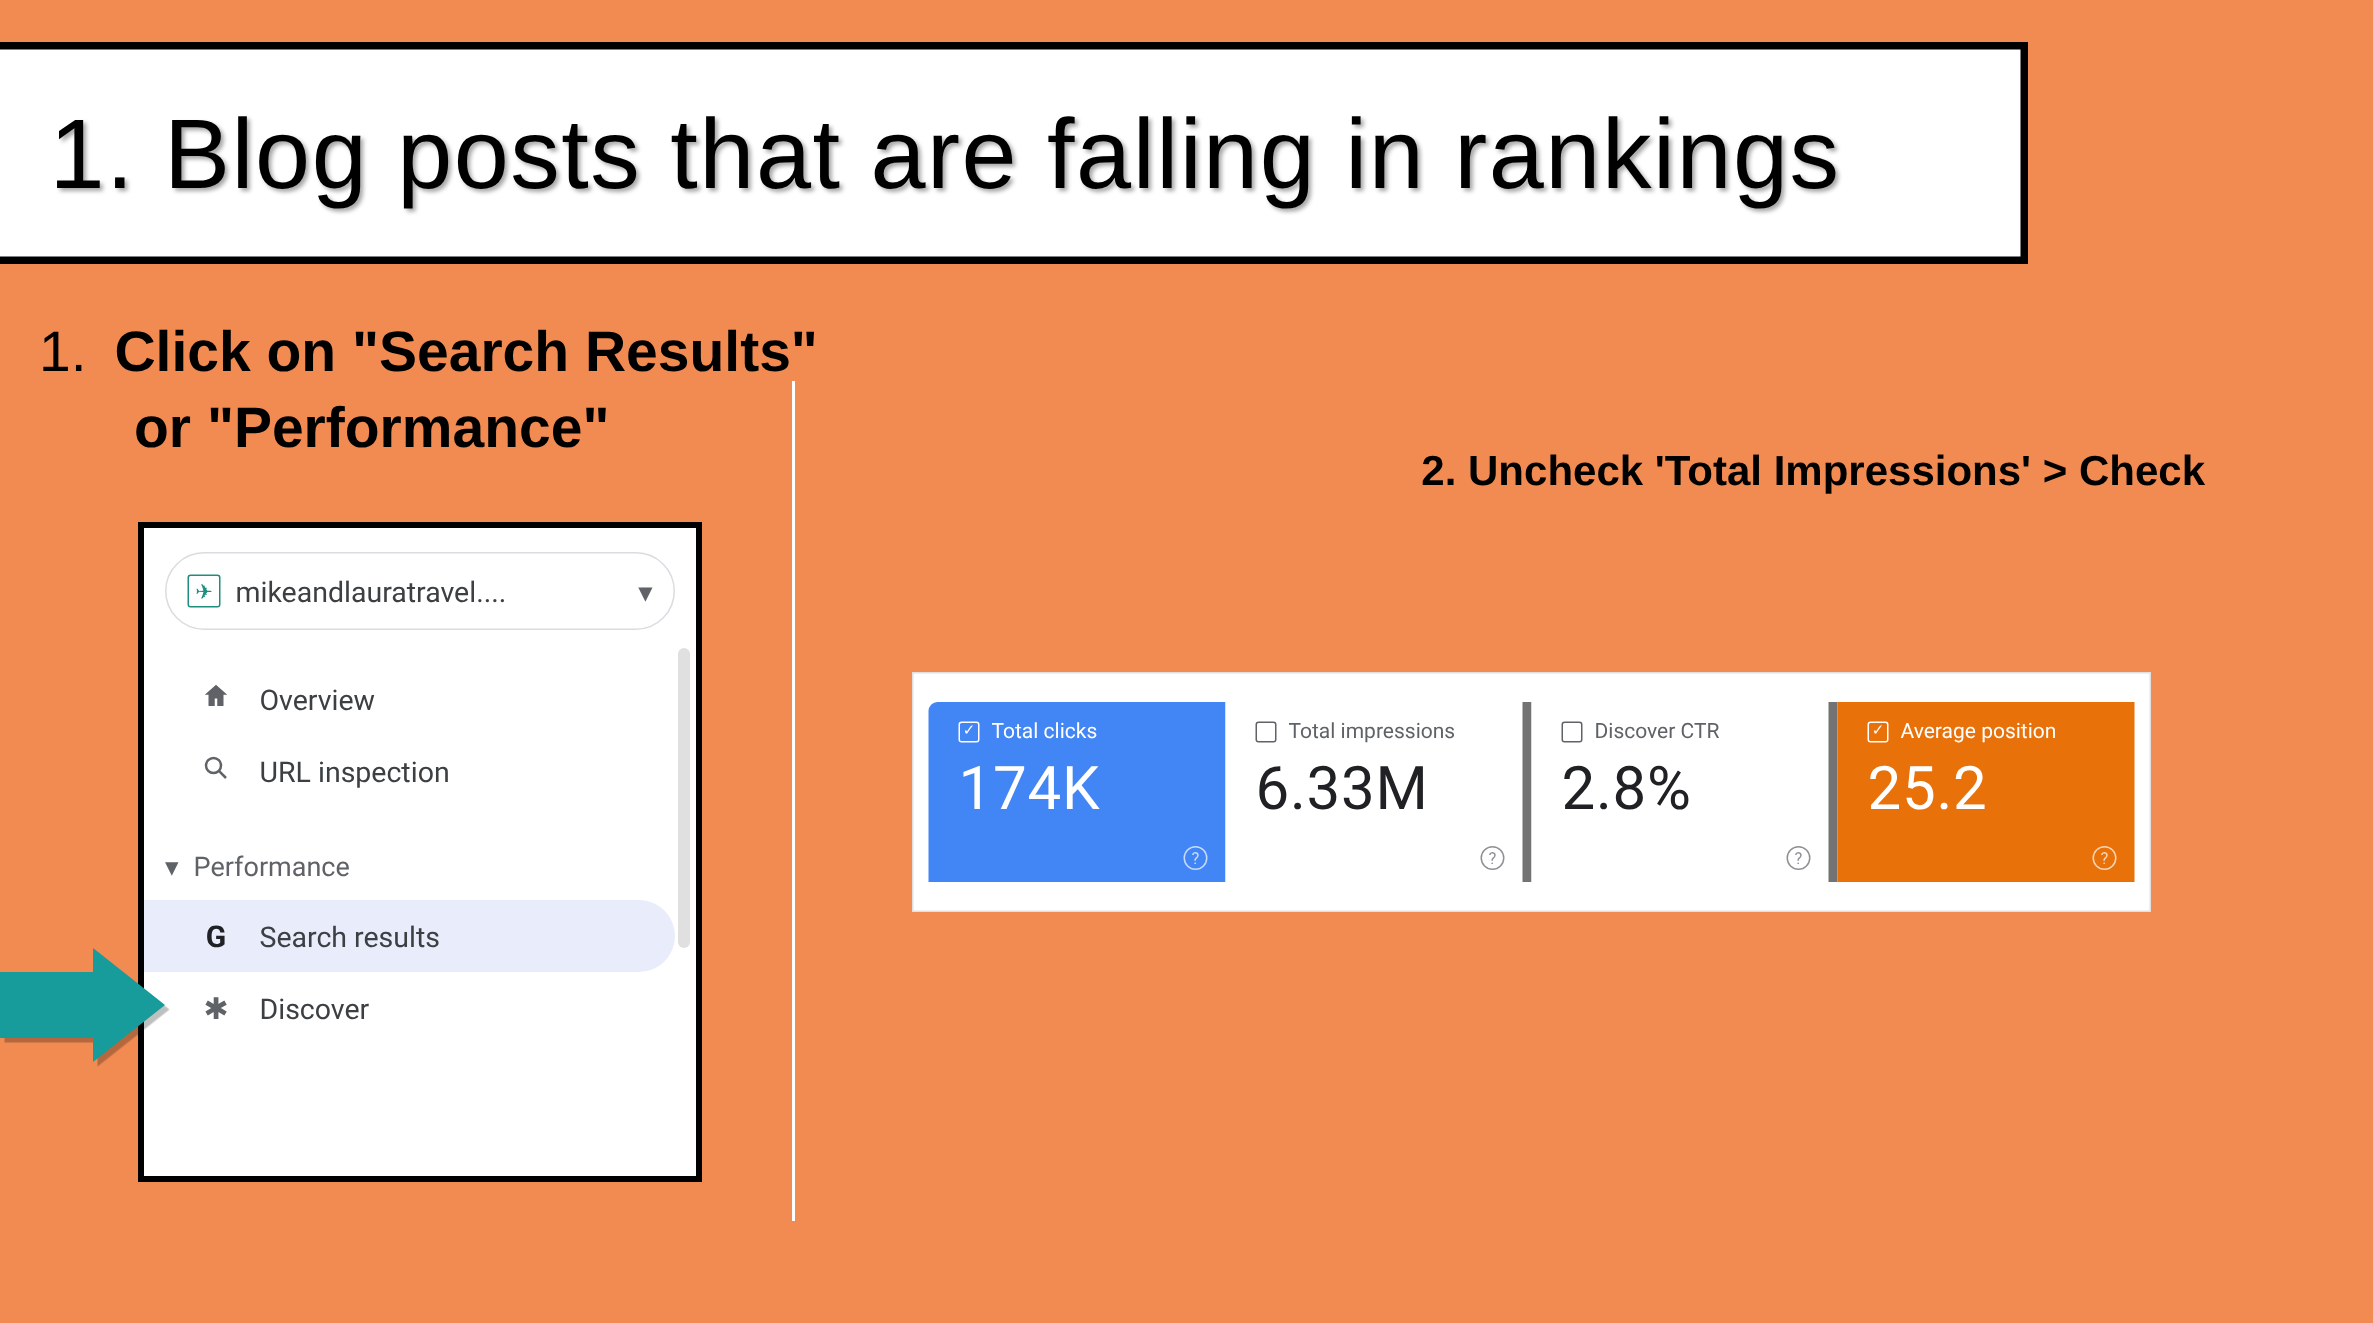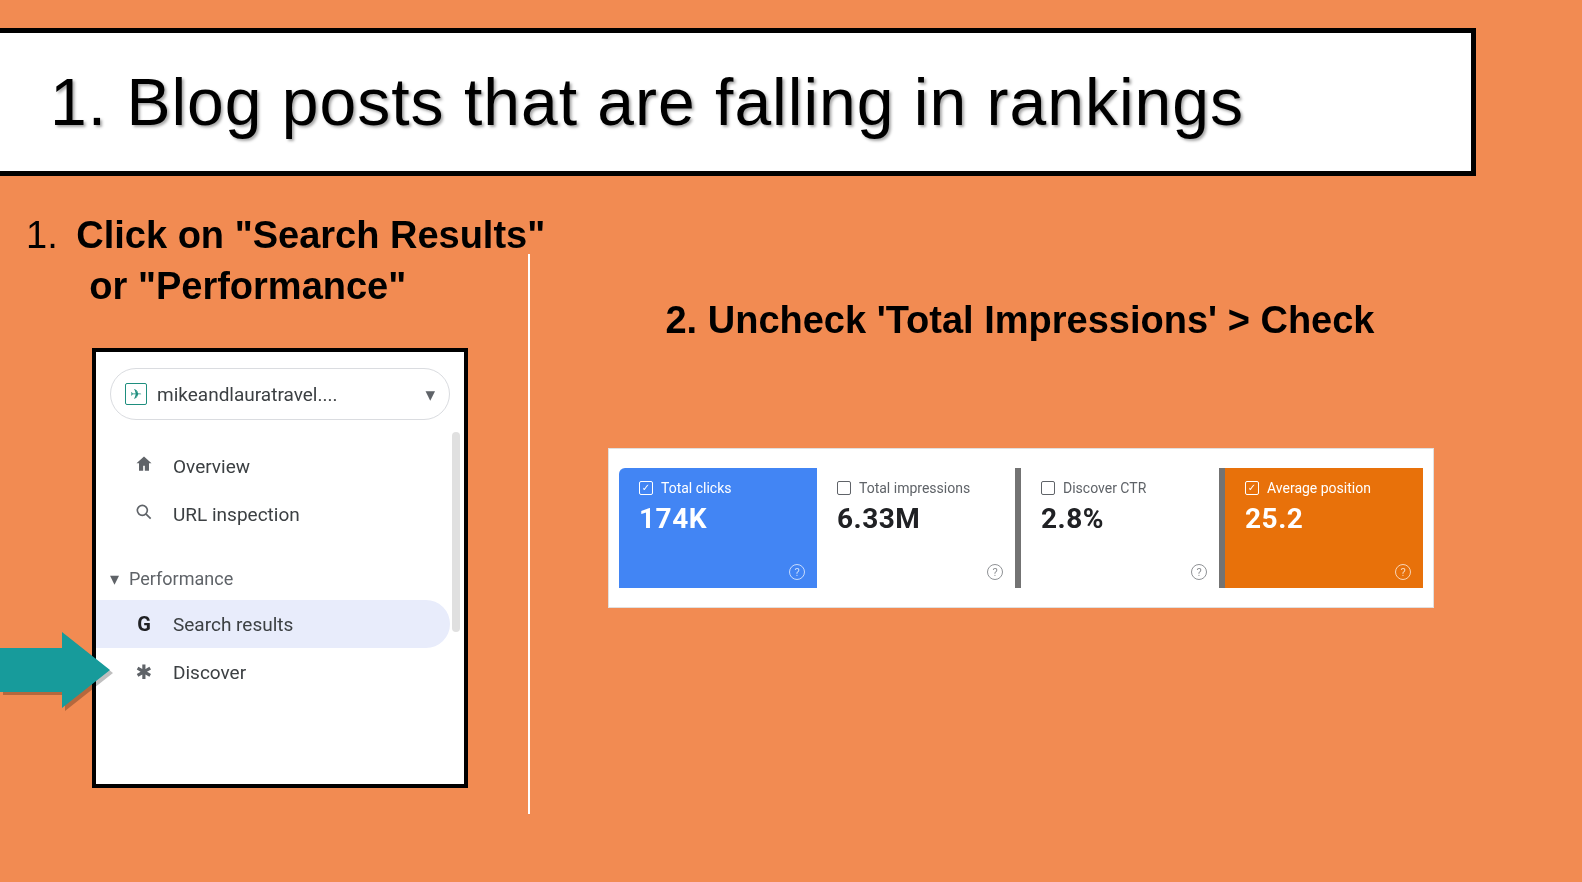--- a/index.html
+++ b/index.html
@@ -10,28 +10,28 @@
     font-family: -apple-system, BlinkMacSystemFont, "Segoe UI", Roboto, sans-serif;
     position: relative;
     overflow: hidden;
   }
 
   
   .title-box {
     position: absolute;
     left: 0;
     top: 28px;
-    width: 1476px;
+    width: 1352px;
     height: 148px;
     background: #fff;
     border: 5px solid #000;
     border-left: none;
     display: flex;
     align-items: center;
-    padding-left: 50px;
+    padding-left: 33px;
   }
   .title-text {
     font-size: 66px;
     font-weight: 300;
     letter-spacing: 1px;
     color: #000;
     text-shadow: 2px 2px 3px rgba(0,0,0,.35);
     font-family: "Futura", "Century Gothic", sans-serif;
   }
 
@@ -124,24 +124,24 @@
     height: 560px;
     background: #fff;
   }
 
   
   .step2-text {
     position: absolute;
     left: 570px;
     top: 294px;
     width: 900px;
-    font-size: 38px;
+    font-size: 28px;
     font-weight: 700;
     color: #000;
-    text-align: center;
+    text-align: right;
     line-height: 1.4;
     font-family: "Futura", "Century Gothic", sans-serif;
   }
 
   
   .metrics-panel {
     position: absolute;
     left: 608px;
     top: 448px;
     width: 826px;
@@ -158,21 +158,21 @@
     flex: 1;
     height: 120px;
     border-right: 6px solid #737373;
     padding: 12px 20px 0 20px;
     display: flex;
     flex-direction: column;
     gap: 6px;
   }
   .card:last-child { border-right: none; }
   .card .label { font-size: 14px; display: flex; align-items: center; gap: 8px; }
-  .card .value { font-size: 28px; font-weight: 700; letter-spacing: .5px; }
+  .card .value { font-size: 40px; font-weight: 400; letter-spacing: .5px; }
   .card .help {
     position: absolute; right: 12px; bottom: 8px;
     width: 16px; height: 16px; border-radius: 50%;
     border: 1.5px solid currentColor; font-size: 11px;
     display: flex; align-items: center; justify-content: center;
     opacity: .7;
   }
   .card.blue {
     background: #4285f4; color: #fff; border-radius: 6px 0 0 0;
     border-right: none;

